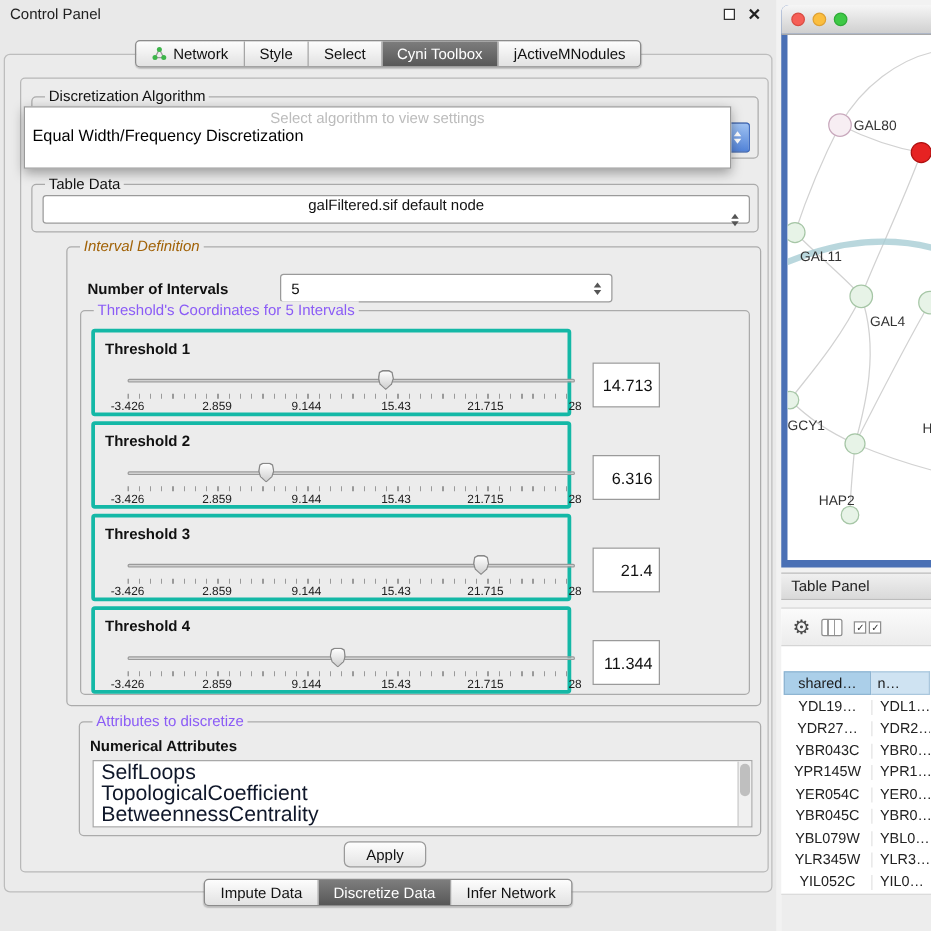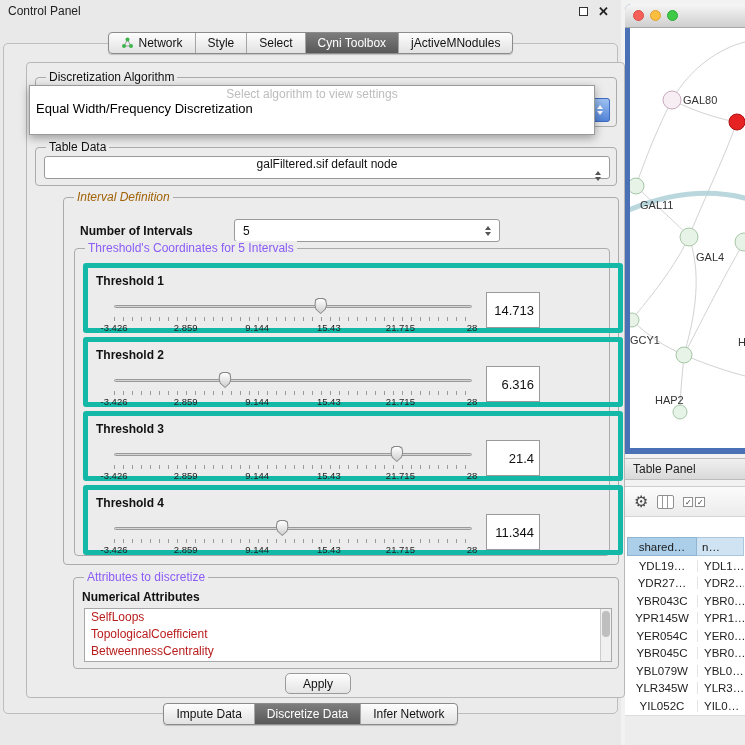--- a/index.html
+++ b/index.html
@@ -7,21 +7,21 @@
   .stage { position:relative; width:745px; height:745px; background:#f2f2f2; overflow:hidden; }
 
   
   .cp { position:absolute; left:0; top:0; width:621px; height:745px; background:#e9e9e9; }
   .cp-titlebar { position:absolute; left:0; top:0; width:100%; height:22px; display:flex; align-items:center; padding:0 8px; font-size:12px; color:#222; }
   .winbtns { margin-left:auto; display:flex; align-items:center; gap:10px; padding-right:4px; }
   .icon-float { width:9px; height:9px; border:1.5px solid #333; background:#fff; }
   .icon-close::before { content:"✕"; font-size:13px; font-weight:bold; color:#222; }
 
   .cp-outer { position:absolute; left:3px; top:43px; width:615px; height:671px; background:#ebebeb; border:1px solid #bdbdbd; border-radius:5px; }
-  .cp-inner { position:absolute; left:26px; top:62px; width:599px; height:636px; background:#ececec; border:1px solid #b8b8b8; border-radius:4px; z-index:1; }
+  .cp-inner { position:absolute; left:16px; top:62px; width:599px; height:636px; background:#ececec; border:1px solid #b8b8b8; border-radius:4px; z-index:1; }
 
   
   .tabrow { position:absolute; left:0; width:621px; display:flex; justify-content:center; z-index:6; }
   .tabrow.top { top:32px; }
   .tabrow.bottom { top:703px; }
   .tabstrip { display:flex; border:1px solid #8b8b8b; border-radius:4px; overflow:hidden; background:linear-gradient(#fdfdfd,#e2e2e2); height:22px; box-shadow:0 1px 1px rgba(0,0,0,.18); }
   .tabseg { display:flex; align-items:center; gap:5px; padding:0 12px; font-size:12px; color:#111; border-left:1px solid #a5a5a5; white-space:nowrap; }
   .tabseg:first-child { border-left:none; }
   .tabseg.selected { background:linear-gradient(#7d7d7d,#585858); color:#fff; }
 
@@ -40,41 +40,41 @@
   .blue-cap .tri-up { border-bottom-color:#fff; }
   .blue-cap .tri-down { border-top-color:#fff; }
 
   
   .popup { position:absolute; left:2px; top:22px; width:566px; height:50px; background:#fff; border:1px solid #9a9a9a; box-shadow:0 3px 9px rgba(0,0,0,.35); z-index:30; }
   .popup-header { text-align:center; color:#bcbcbc; font-size:12px; padding-top:1px; }
   .popup-item { font-size:13px; padding:0 6px; line-height:16px; color:#000; }
   .popup-item.bold { font-weight:bold; }
 
   
-  .thr { position:absolute; left:8px; width:540px; height:70px; border:5px solid #14b8a6; border-radius:3px; }
+  .thr { position:absolute; left:8px; width:384px; height:70px; border:3px solid #14b8a6; border-radius:3px; }
   .t0{top:14px} .t1{top:88px} .t2{top:162px} .t3{top:236px}
   .thr-label { position:absolute; left:8px; top:6px; font-size:12px; font-weight:bold; color:#111; }
   .slider { position:absolute; left:26px; top:30px; width:358px; height:17px; }
   .slider-track { position:absolute; left:0; right:0; top:7px; height:3px; background:linear-gradient(#c0c0c0,#e8e8e8); border:1px solid #9a9a9a; border-radius:2px; }
   .slider-thumb { position:absolute; top:0; width:13px; height:16px; transform:translateX(-50%); }
   .slider-thumb::before { content:""; position:absolute; inset:0; background:#878787;
     clip-path:polygon(50% 100%, 88% 72%, 100% 42%, 92% 10%, 70% 0, 30% 0, 8% 10%, 0 42%, 12% 72%); }
   .slider-thumb::after { content:""; position:absolute; inset:1px; background:linear-gradient(#fefefe,#cfcfcf);
     clip-path:polygon(50% 100%, 88% 72%, 100% 42%, 92% 10%, 70% 0, 30% 0, 8% 10%, 0 42%, 12% 72%); }
   .ticks { position:absolute; left:26px; top:49px; width:358px; height:4px;
     background-image:repeating-linear-gradient(to right,#9a9a9a 0 1px,transparent 1px 9px); }
   .scale { position:absolute; left:26px; top:54px; width:358px; height:12px; font-size:9.5px; color:#222; }
   .scale span { position:absolute; top:0; transform:translateX(-50%); white-space:nowrap; }
   .p0{left:0} .p1{left:20%} .p2{left:40%} .p3{left:60%} .p4{left:80%} .p5{left:100%}
   .valuebox { position:absolute; left:398px; top:24px; width:54px; height:36px; background:#fff; border:1px solid #9a9a9a; font-size:13px; font-family:"Liberation Sans",sans-serif; text-align:right; padding-right:5px; color:#111; }
 
   
   .attr-title { position:absolute; left:8px; top:12px; font-size:12px; font-weight:bold; color:#111; }
   .attr-list { position:absolute; left:10px; top:30px; width:528px; height:54px; background:#fff; border:1px solid #a8a8a8; overflow:hidden; }
-  .attr-item { font-size:12px; line-height:17px; padding-left:6px; color:#b91c1c; white-space:nowrap; }
+  .attr-item { font-size:17px; line-height:17px; padding-left:6px; color:#0f172a; white-space:nowrap; }
   .vscroll { position:absolute; right:0; top:0; bottom:0; width:11px; background:#f0f0f0; border-left:1px solid #ccc; }
   .vscroll-thumb { position:absolute; left:1px; right:1px; top:2px; height:26px; background:#bfbfbf; border-radius:4px; }
 
   .apply-btn { position:absolute; left:258px; top:610px; width:66px; height:21px; background:linear-gradient(#fdfdfd,#e4e4e4); border:1px solid #9a9a9a; border-radius:5px; font-size:12px; color:#111; display:flex; align-items:center; justify-content:center; }
 
   
   .neticon { width:13px; height:12px; display:inline-block; }
 
   
   .net-window { position:absolute; left:625px; top:4px; width:120px; height:450px; background:#4a70b5; border-radius:6px 0 0 0; }

